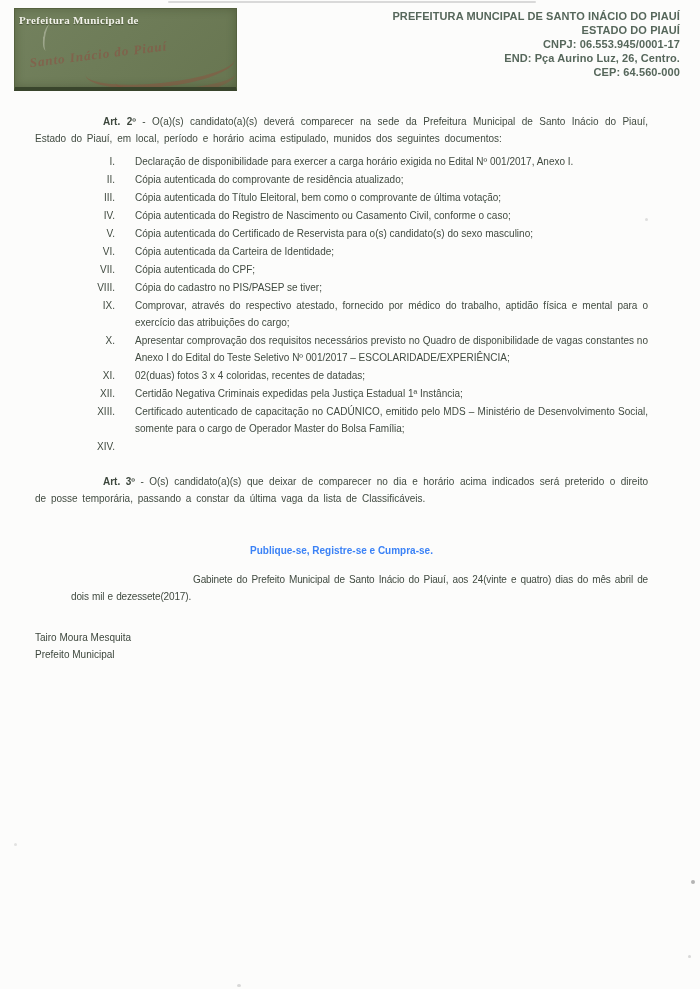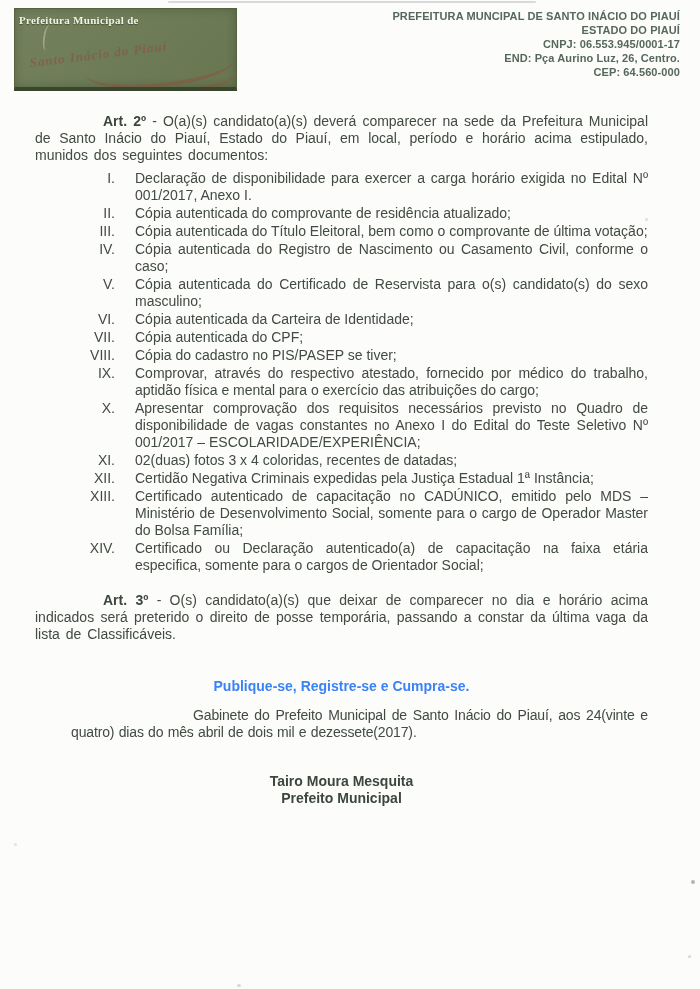--- a/index.html
+++ b/index.html
@@ -85,21 +85,21 @@
     font-size: 11px;
     line-height: 14px;
     color: #56675b;
     padding-top: 1px;
     letter-spacing: 0.1px;
   }
 
   
   .content {
     padding: 21px 52px 0 35px;
-    font-size: 14px;
+    font-size: 10px;
     line-height: 17px;
   }
   .para {
     text-align: justify;
     word-spacing: 2px;
   }
   .para b, .bold { font-weight: 700; color: #3c463c; }
   .indent1 { text-indent: 68px; }
   .indent2 { text-indent: 122px; word-spacing: 0.6px; letter-spacing: -0.15px; margin-left: 36px; }
 
@@ -120,23 +120,23 @@
 
   .publish-line {
     margin-top: 35px;
     text-align: center;
     font-weight: 700;
     color: #3b82f6;
   }
   .gabinete { margin-top: 12px; }
 
   .signature {
-    margin-top: 32px;
-    text-align: center;
-    font-weight: 700;
+    margin-top: 24px;
+    text-align: left;
+    font-weight: 400;
     color: #3c463c;
     line-height: 17px;
   }
 </style>
 </head>
 <body>
 
 <div class="page">
 
   <div class="scan-topline"></div>
@@ -215,21 +215,20 @@
       <li>
           <span class="num">XII.</span>
           <span class="txt">Certidão Negativa Criminais expedidas pela Justiça Estadual 1ª Instância;</span>
         </li>
       <li>
           <span class="num">XIII.</span>
           <span class="txt">Certificado autenticado de capacitação no CADÚNICO, emitido pelo MDS – Ministério de Desenvolvimento Social, somente para o cargo de Operador Master do Bolsa Família;</span>
         </li>
       <li>
           <span class="num">XIV.</span>
-          <span class="txt">Certificado ou Declaração autenticado(a) de capacitação na faixa etária especifica, somente para o cargos de Orientador Social;</span>
         </li>
     </ol>
 
     <p class="para indent1 art3"><b>Art. 3º</b><span> - O(s) candidato(a)(s) que deixar de comparecer no dia e horário acima indicados será preterido o direito de posse temporária, passando a constar da última vaga da lista de Classificáveis.</span></p>
 
     <p class="publish-line">Publique-se, Registre-se e Cumpra-se.</p>
 
     <p class="para indent2 gabinete">Gabinete do Prefeito Municipal de Santo Inácio do Piauí, aos 24(vinte e quatro) dias do mês abril de dois mil e dezessete(2017).</p>
 
     <div class="signature">

